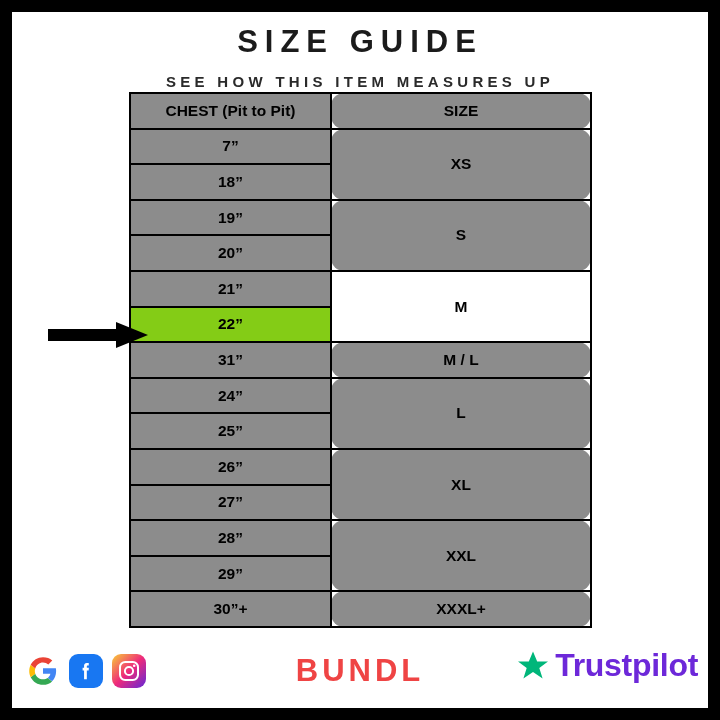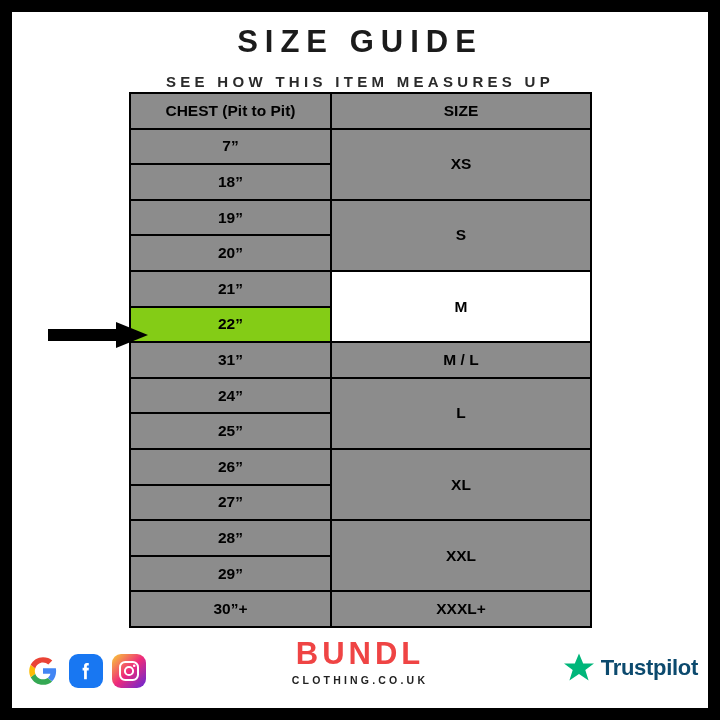--- a/index.html
+++ b/index.html
@@ -71,20 +71,21 @@
     width: 201px;
     background: #8c8c8c;
   }
   td.chest.hl {
     background: #84cc16;
   }
   td.size {
     width: 260px;
     background: #8c8c8c;
     font-size: 17px;
+    border-radius: 13px;
   }
   td.size.hl {
     background: #ffffff;
   }
   .arrow {
     position: absolute;
     left: 36px;
     top: 310px;
     width: 100px;
     height: 26px;
@@ -136,23 +137,23 @@
   }
   .trustpilot {
     position: absolute;
     right: 10px;
     bottom: 10px;
     display: flex;
     align-items: center;
     gap: 6px;
   }
   .tp-name {
-    font-size: 22px;
-    font-weight: bold;
-    color: #0c4a6e;
+    font-size: 32px;
+    font-weight: bold;
+    color: #6d28d9;
     letter-spacing: -0.3px;
   }
 </style>
 </head>
 <body>
 
 <div id="page">
   <div class="card">
 
     <div class="title">SIZE GUIDE</div>
@@ -251,21 +252,20 @@
           <svg width="24" height="24" viewBox="0 0 24 24">
             <rect x="3" y="3" width="18" height="18" rx="5.2" fill="none" stroke="#ffffff" stroke-width="2"></rect>
             <circle cx="12" cy="12" r="4.1" fill="none" stroke="#ffffff" stroke-width="2"></circle>
             <circle cx="17.2" cy="6.8" r="1.3" fill="#ffffff"></circle>
           </svg>
         </span>
       </div>
 
       <div class="brand">
         <div class="brand-name">BUNDL</div>
-        <div class="brand-sub">CLOTHING.CO.UK</div>
       </div>
 
       <div class="trustpilot">
         <svg width="32" height="32" viewBox="0 0 32 32">
           <polygon points="16,1.5 20.2,11.6 31,11.6 22.3,18.1 25.6,28.5 16,22.1 6.4,28.5 9.7,18.1 1,11.6 11.8,11.6" fill="#00b67a"></polygon>
         </svg>
         <span class="tp-name">Trustpilot</span>
       </div>
 
     </div>

